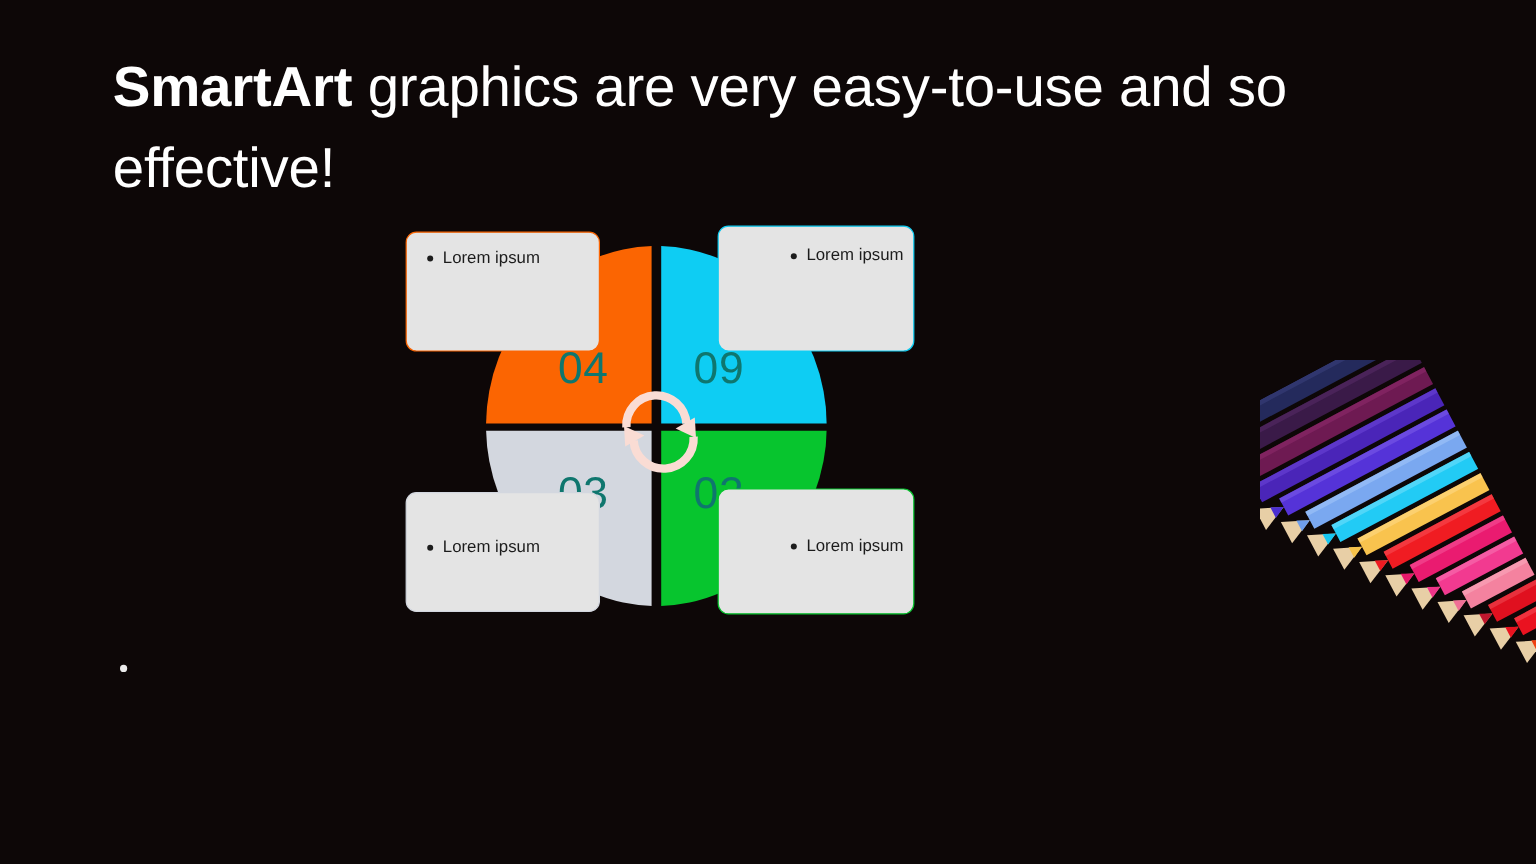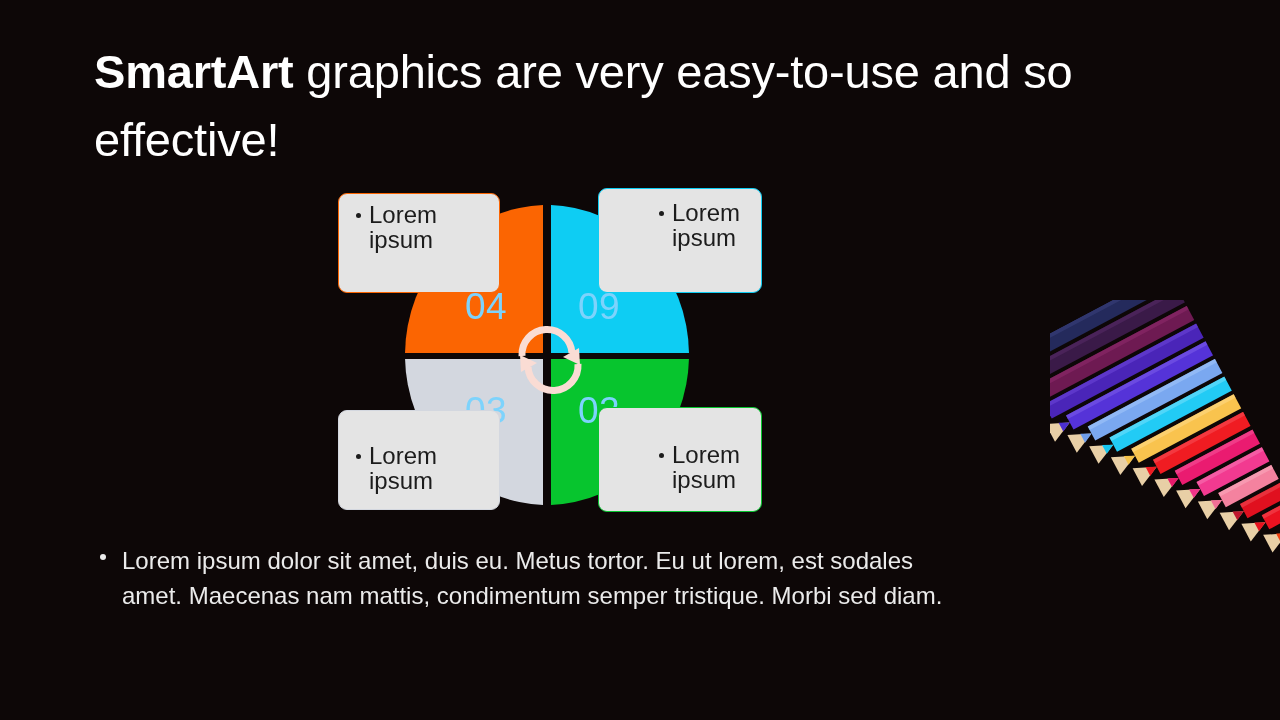--- a/index.html
+++ b/index.html
@@ -71,21 +71,21 @@
   .q-tr .fill { left: -146px; top: 0px;  background: #0ecdf3; }
   
   .q-bl { left: 0px;   top: 154px; }
   .q-bl .fill { left: 0px;   top: -154px; background: #d3d7df; }
   
   .q-br { left: 146px; top: 154px; }
   .q-br .fill { left: -146px; top: -154px; background: #07c52e; }
 
   .quad-num {
     position: absolute;
-    color: #7dd3fc;
+    color: #0f766e;
     font-size: 37px;
     font-weight: 400;
     line-height: 37px;
     letter-spacing: 0.5px;
     pointer-events: none;
   }
   .num-tl { left: 60px;  top: 83px;  }
   .num-tr { left: 173px; top: 83px;  }
   .num-bl { left: 60px;  top: 187px; }
   .num-br { left: 173px; top: 187px; }
@@ -103,21 +103,21 @@
   .labelbox {
     position: absolute;
     background: #e4e4e4;
     border-radius: 9px;
     box-sizing: border-box;
     border: 1.6px solid #cfcfcf;
   }
   .labelbox .txt {
     position: absolute;
     color: #1c1c1c;
-    font-size: 24px;
+    font-size: 14px;
     line-height: 25px;
   }
   .labelbox .bullet {
     position: absolute;
     width: 5px;
     height: 5px;
     border-radius: 50%;
     background: #1c1c1c;
   }
 
@@ -224,21 +224,20 @@
     </div>
 
     <div class="labelbox lb-br">
       <span class="bullet"></span>
       <span class="txt">Lorem ipsum</span>
     </div>
 
   </div>
 
   <span id="body-bullet"></span>
-  <div id="body-text">Lorem ipsum dolor sit amet, duis eu. Metus tortor. Eu ut lorem, est sodales amet. Maecenas nam mattis, condimentum semper tristique. Morbi sed diam.</div>
 
   <svg id="pencils" viewBox="0 0 230 420">
     <defs>
       <clipPath id="clipPencils">
           <rect x="0" y="0" width="230" height="420"></rect>
         </clipPath>
     </defs>
     <g clip-path="url(#clipPencils)" transform="rotate(-28 115 210)">
 
       <g id="pencil-row">

